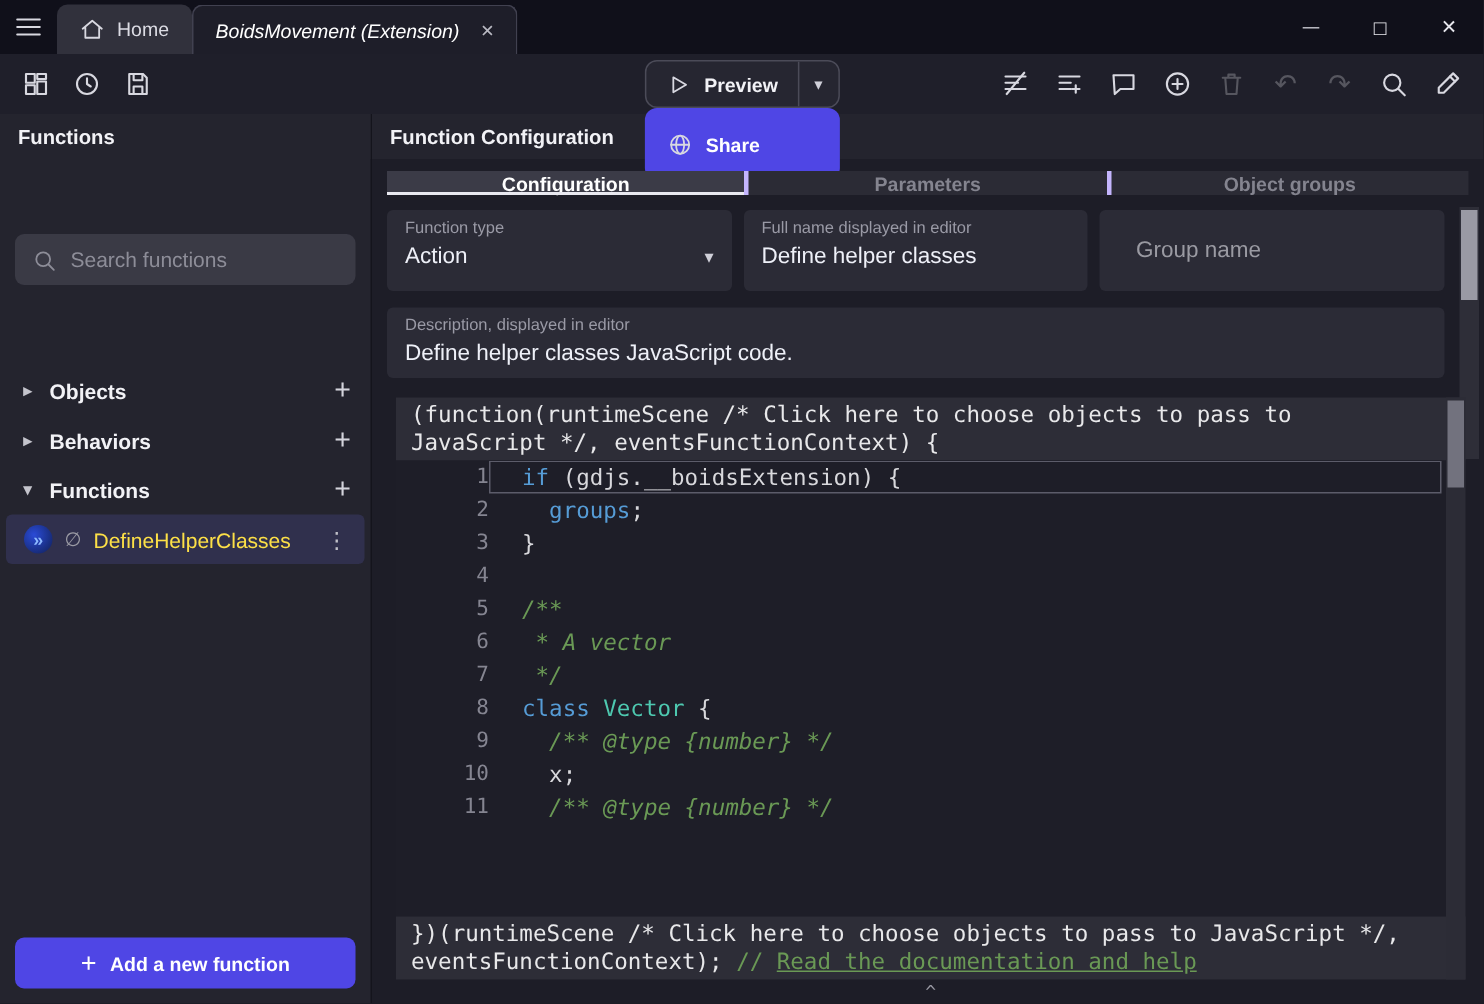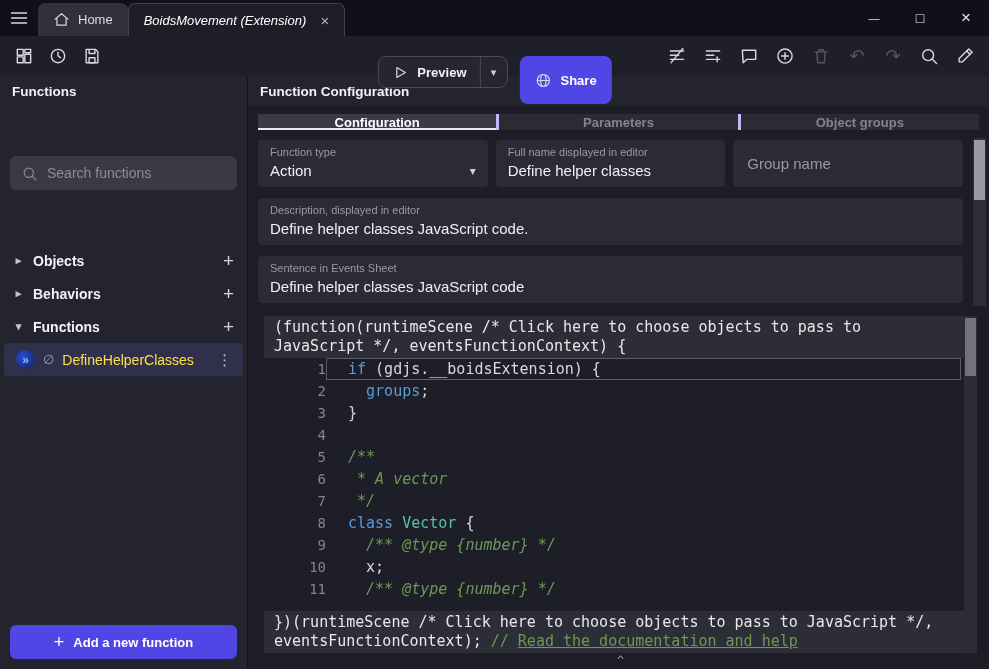--- a/index.html
+++ b/index.html
@@ -23,21 +23,21 @@
   .tb-tab .xclose { color:#b9b9c2; font-size:15px; margin-left:6px; }
   .tb-spacer { flex:1; }
   .win-btn { width:46px; display:flex; align-items:center; justify-content:center; color:#e8e8ee; font-size:14px; cursor:pointer; }
 
   
   .toolbar { height:40px; background:#1f1f2a; display:flex; align-items:center; padding:0 10px; position:relative; }
   .tool-group { display:flex; align-items:center; gap:6px; }
   .tool-group.right { margin-left:auto; gap:8px; }
   .tool-btn { width:28px; height:28px; display:flex; align-items:center; justify-content:center; border-radius:6px; cursor:pointer; color:#d8d8e0; font-size:18px; }
   .tool-btn.dim { color:#56565f; }
-  .center-group { position:absolute; left:50%; top:20px; transform:translateX(-50%); display:flex; gap:12px; }
+  .center-group { position:absolute; left:50%; top:4px; transform:translateX(-50%); display:flex; gap:0;flex-direction:column; }
   .preview-btn { display:flex; align-items:stretch; height:32px; background:#262631; border:1px solid #4b4b58; border-radius:8px; overflow:hidden; cursor:pointer; }
   .preview-main { display:flex; align-items:center; gap:9px; padding:0 13px; font-size:13px; font-weight:700; color:#f2f2f6; }
   .preview-sep { width:1px; background:#4b4b58; }
   .preview-caret { width:26px; display:flex; align-items:center; justify-content:center; color:#cfcfd8; font-size:11px; }
   .share-btn { display:flex; align-items:center; gap:9px; height:48px; padding:0 15px; background:var(--accent,#4f46e5); border-radius:8px; font-size:13px; font-weight:700; color:#fff; cursor:pointer; }
 
   
   .content { display:flex; height:593px; }
 
   
@@ -70,21 +70,21 @@
   .form-wrap { position:relative; padding:10px 26px 0 10px; }
   .field-row { display:flex; gap:8px; margin-bottom:11px; }
   .field { background:#2b2b36; border-radius:4px; padding:6px 12px 7px; min-height:47px; flex:1; cursor:text; }
   .field .flabel { font-size:11px; color:#9a9aa6; margin-bottom:4px; }
   .field .fvalue { font-size:15px; color:#eef0f8; }
   .field.select { cursor:pointer; }
   .field.select .val-line { display:flex; align-items:center; }
   .field.select .fvalue { flex:1; }
   .field.select .caret { color:#cfcfd8; font-size:12px; }
   .field.empty { display:flex; align-items:center; }
-  .field.empty .flabel { font-size:15px; color:#9a9aa2; margin:2px; }
+  .field.empty .flabel { font-size:15px; color:#9a9aa2; margin:12px; }
   .vscroll { position:absolute; right:3px; top:8px; height:168px; width:13px; background:#2e2e38; }
   .vscroll .thumb { position:absolute; top:2px; left:1px; width:11px; height:60px; background:#9a9aa4; }
 
   
   .code-editor { flex:1; display:flex; flex-direction:column; margin:2px 12px 0 16px; min-height:0; }
   .code-area { flex:1; display:flex; flex-direction:column; position:relative; min-height:0; }
   .code-mono { font-family:"DejaVu Sans Mono", monospace; }
   .code-header, .code-footer { background:#2d2d37; color:#e8e8ea; font-size:15px; line-height:19px; padding:2px 22px 2px 10px; white-space:pre-wrap; word-break:break-word; }
   .code-body { flex:1; background:#1e1e28; padding-right:16px; overflow:hidden; }
   .code-line { display:flex; height:22px; line-height:22px; font-size:15px; white-space:pre; }
@@ -291,26 +291,20 @@
         </div>
       </div>
 
       <div class="field-row">
         <div class="field">
           <div class="flabel">Description, displayed in editor</div>
           <div class="fvalue">Define helper classes JavaScript code.</div>
         </div>
       </div>
 
-      <div class="field-row">
-        <div class="field">
-          <div class="flabel">Sentence in Events Sheet</div>
-          <div class="fvalue">Define helper classes JavaScript code</div>
-        </div>
-      </div>
 
       <div class="vscroll">
           <div class="thumb"></div>
         </div>
     </div>
 
     <div class="code-editor code-mono">
       <div class="code-area">
         <div class="code-header">(function(runtimeScene /* Click here to choose objects to pass to JavaScript */, eventsFunctionContext) {</div>
         <div class="code-body">

